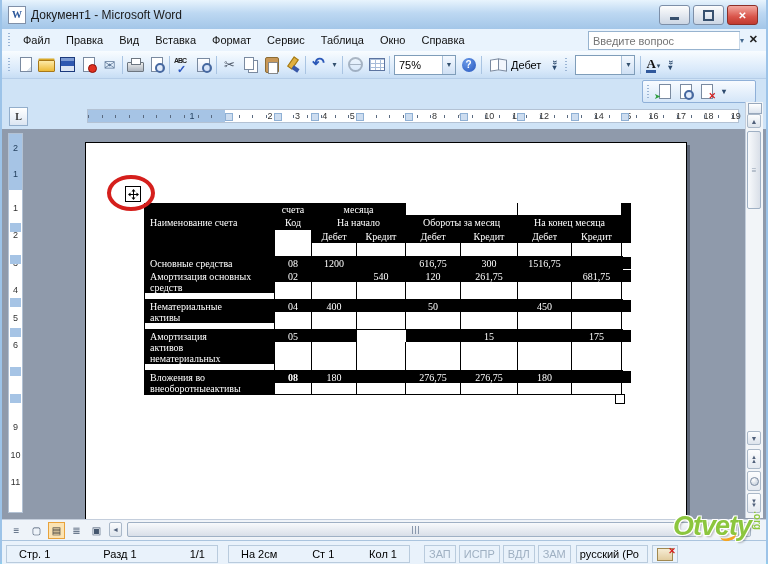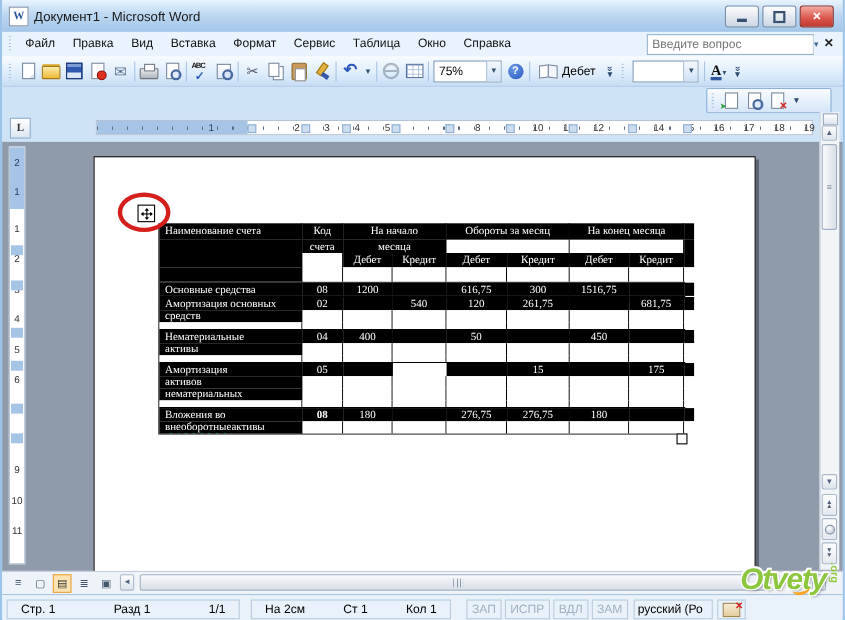--- a/index.html
+++ b/index.html
@@ -306,34 +306,34 @@
         <span class="vnum" style="top: 344px;">11</span>
         <span class="vmark" style="top: 89px;"></span>
         <span class="vmark" style="top: 121px;"></span>
         <span class="vmark" style="top: 164px;"></span>
         <span class="vmark" style="top: 194px;"></span>
         <span class="vmark" style="top: 233px;"></span>
         <span class="vmark" style="top: 260px;"></span>
       </div>
     <div class="page">
       <div id="acct-table">
+          <div class="tline" style="height: 12px;">
+            <span class="tc b" style="width: 130px;"></span>
+            <span class="tc b" style="width: 37px;">счета</span>
+            <span class="tc b" style="width: 94px;">месяца</span>
+            <span class="tc w" style="width: 112px;"></span>
+            <span class="tc w" style="width: 104px;"></span>
+            <span class="strip b"></span>
+          </div>
           <div class="tline" style="height: 15px;">
             <span class="tc b L" style="width: 130px;">Наименование счета</span>
             <span class="tc b" style="width: 37px;">Код</span>
             <span class="tc b" style="width: 94px;">На начало</span>
             <span class="tc b" style="width: 112px;">Обороты за месяц</span>
             <span class="tc b" style="width: 104px;">На конец месяца</span>
-            <span class="strip b"></span>
-          </div>
-          <div class="tline" style="height: 12px;">
-            <span class="tc b" style="width: 130px;"></span>
-            <span class="tc b" style="width: 37px;">счета</span>
-            <span class="tc b" style="width: 94px;">месяца</span>
-            <span class="tc w" style="width: 112px;"></span>
-            <span class="tc w" style="width: 104px;"></span>
             <span class="strip b"></span>
           </div>
           <div class="tline" style="height: 13px;">
             <span class="tc b" style="width: 130px;"></span>
             <span class="tc w" style="width: 37px;"></span>
             <span class="tc b" style="width: 45px;">Дебет</span>
             <span class="tc b" style="width: 49px;">Кредит</span>
             <span class="tc b" style="width: 55px;">Дебет</span>
             <span class="tc b" style="width: 57px;">Кредит</span>
             <span class="tc b" style="width: 54px;">Дебет</span>

